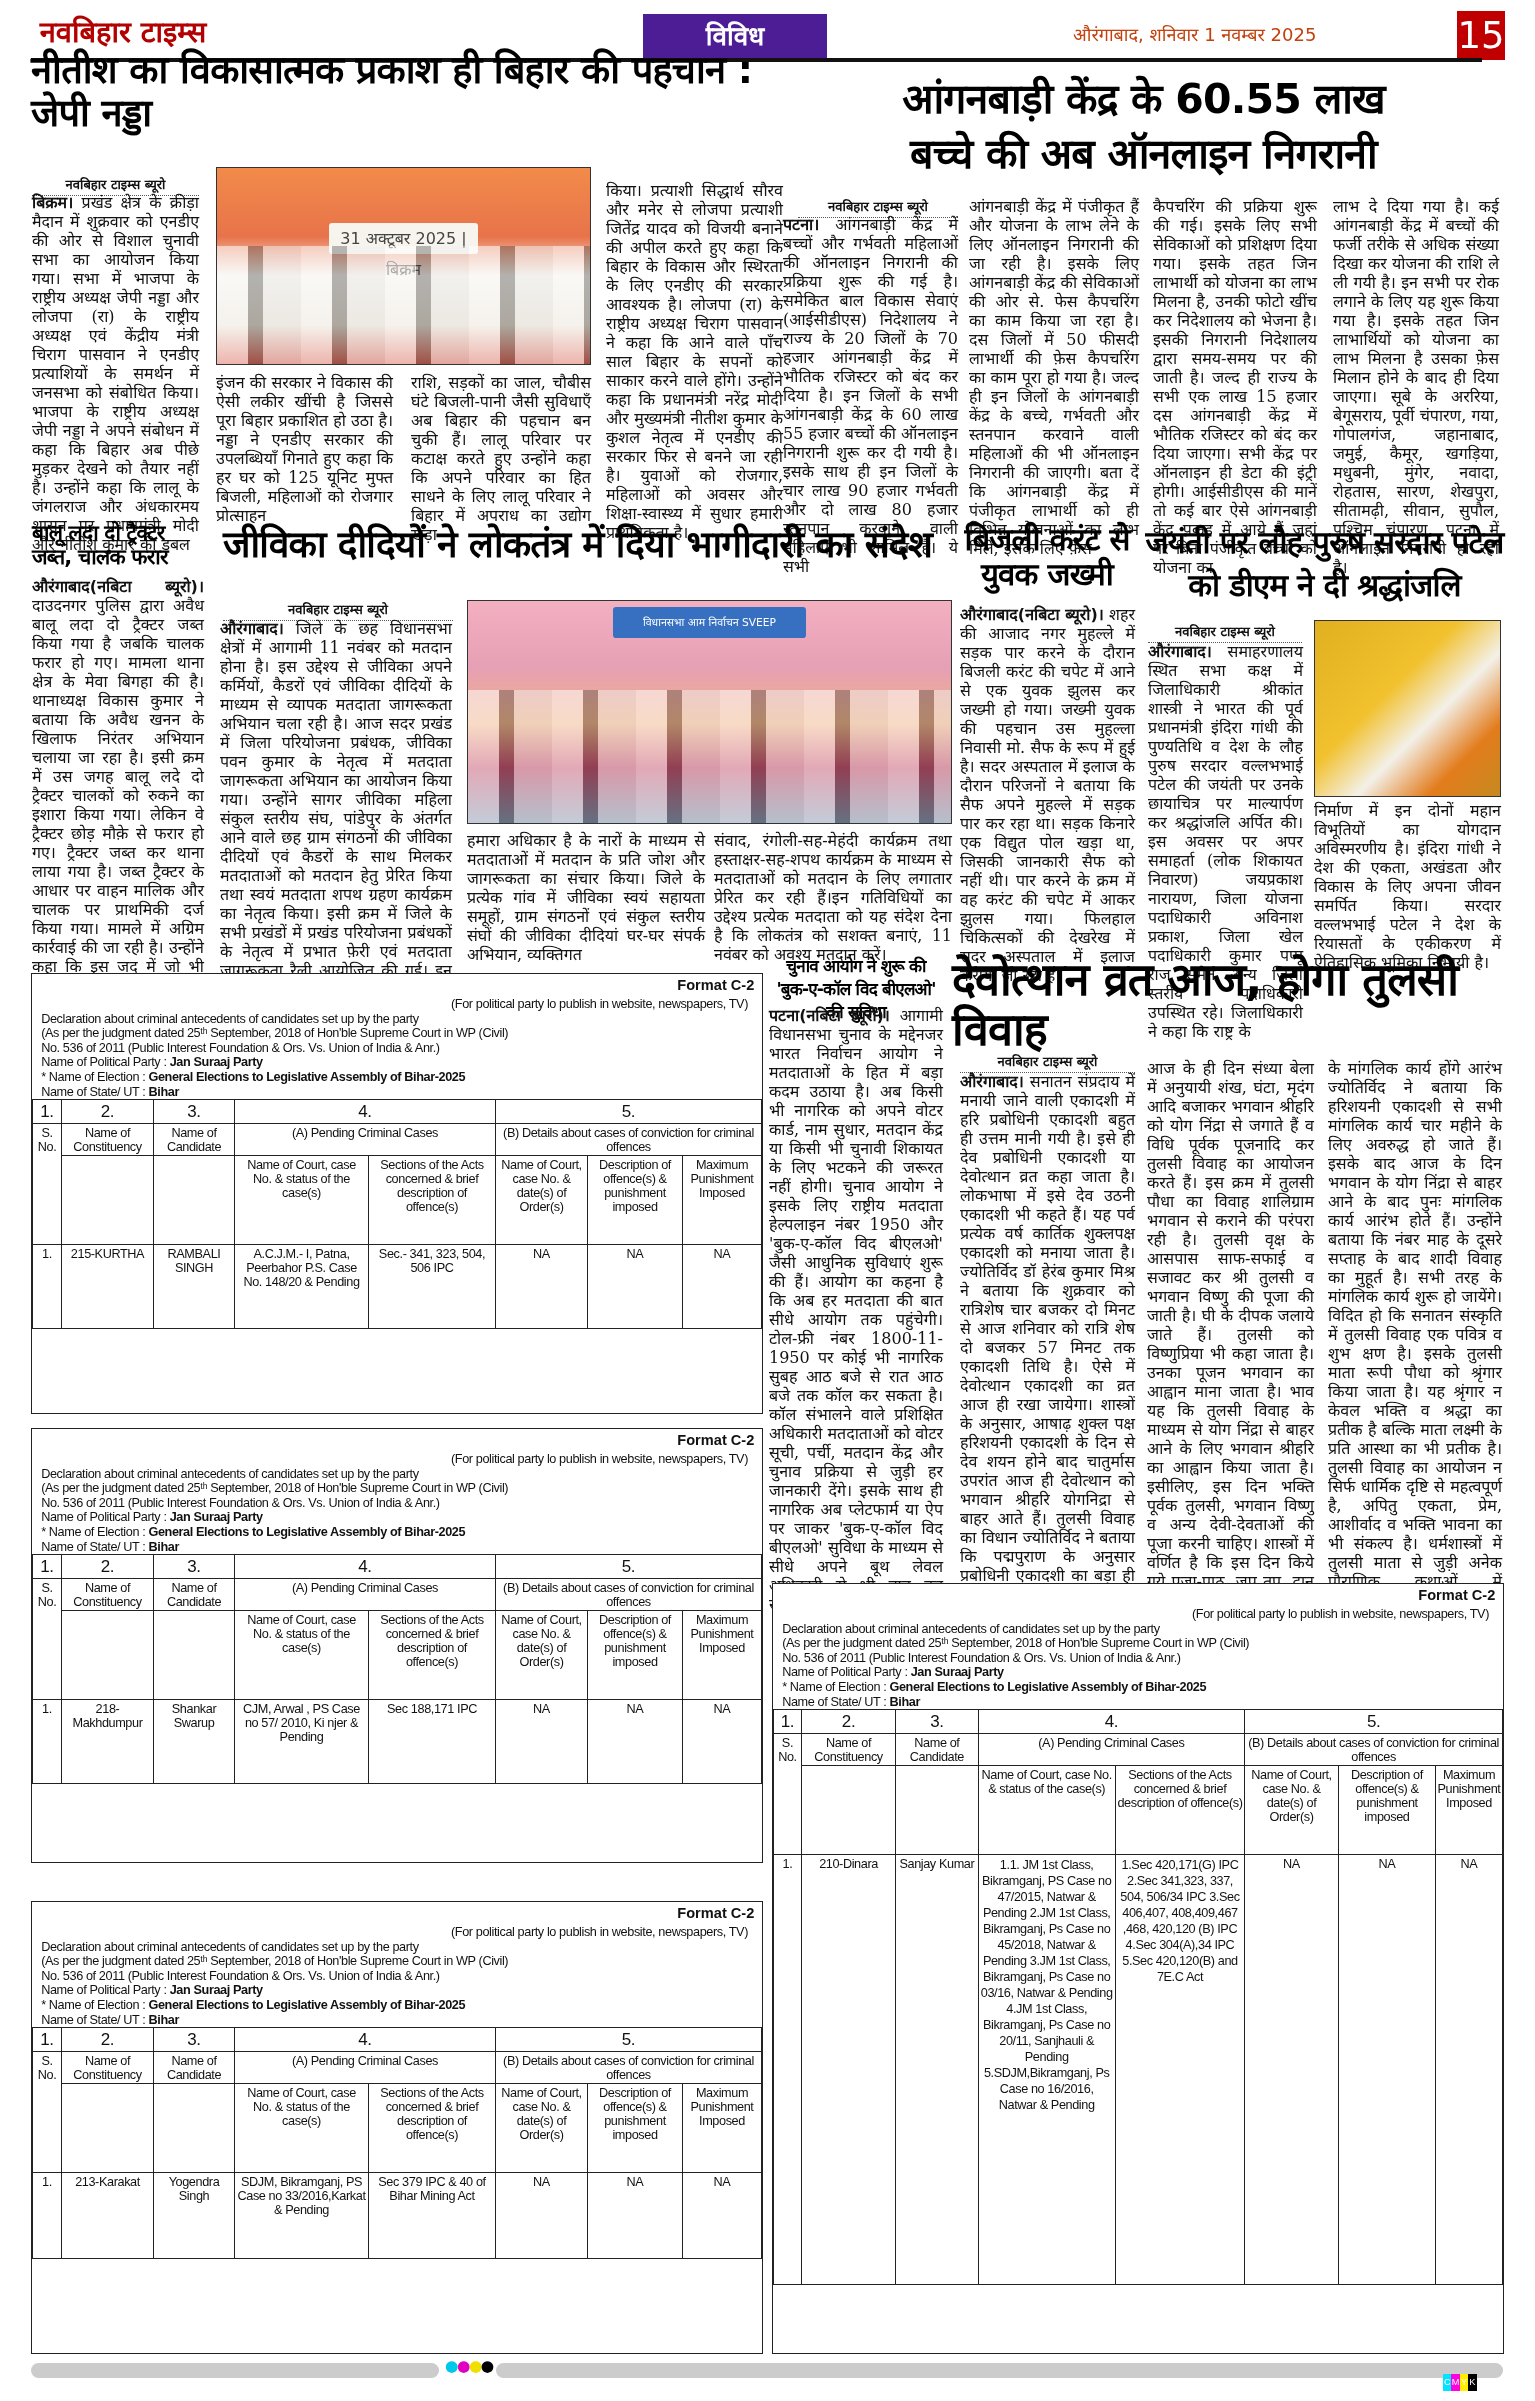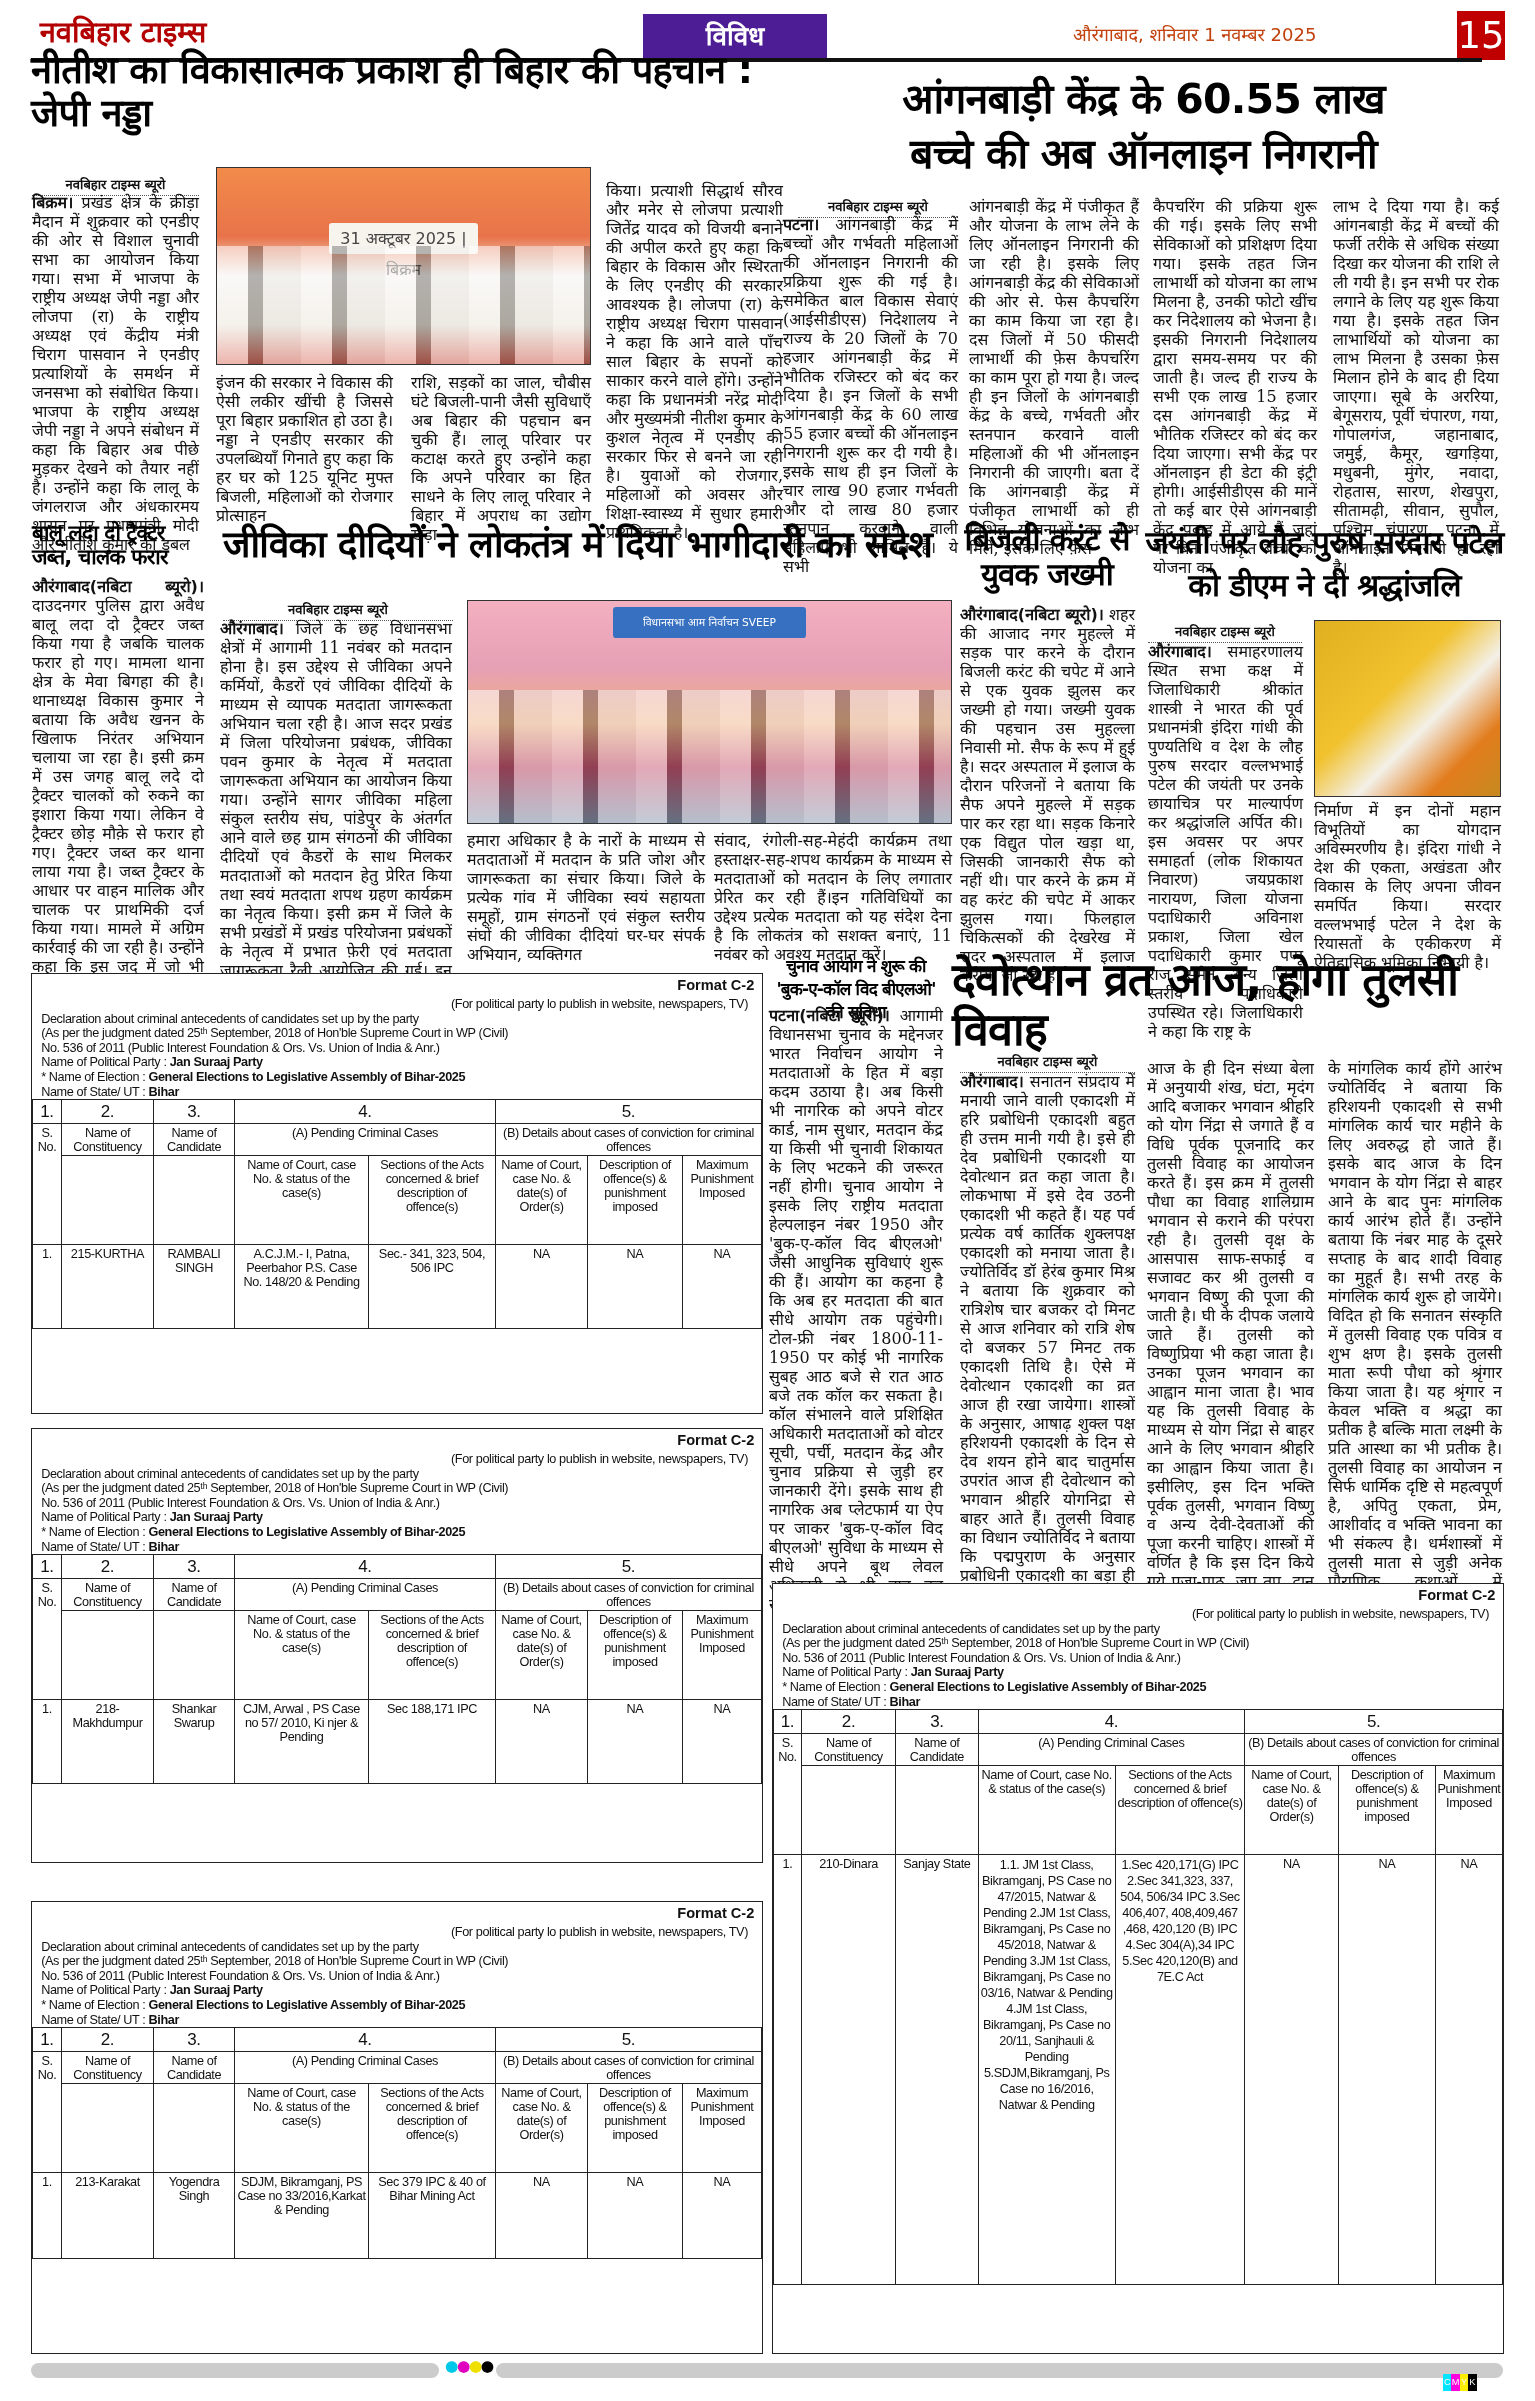--- a/index.html
+++ b/index.html
@@ -278,21 +278,21 @@
           <td></td>
           <td style="width:138px">Name of Court, case No. &amp; status of the case(s)</td>
           <td style="width:131px">Sections of the Acts concerned &amp; brief description of offence(s)</td>
           <td style="width:95px">Name of Court, case No. &amp; date(s) of Order(s)</td>
           <td style="width:98px">Description of offence(s) &amp; punishment imposed</td>
           <td>Maximum Punishment Imposed</td>
         </tr>
     <tr style="height:430px">
           <td>1.</td>
           <td>210-Dinara</td>
-          <td>Sanjay State</td>
+          <td>Sanjay Kumar</td>
           <td style="line-height:16px">1.1. JM 1st Class, Bikramganj, PS Case no 47/2015, Natwar &amp; Pending 2.JM 1st Class, Bikramganj, Ps Case no 45/2018, Natwar &amp; Pending 3.JM 1st Class, Bikramganj, Ps Case no 03/16, Natwar &amp; Pending 4.JM 1st Class, Bikramganj, Ps Case no 20/11, Sanjhauli &amp; Pending 5.SDJM,Bikramganj, Ps Case no 16/2016, Natwar &amp; Pending</td>
           <td style="line-height:16px">1.Sec 420,171(G) IPC 2.Sec 341,323, 337, 504, 506/34 IPC 3.Sec 406,407, 408,409,467 ,468, 420,120 (B) IPC 4.Sec 304(A),34 IPC 5.Sec 420,120(B) and 7E.C Act</td>
           <td>NA</td>
           <td>NA</td>
           <td>NA</td>
         </tr>
   </tbody>
     </table>
 </div>
 

